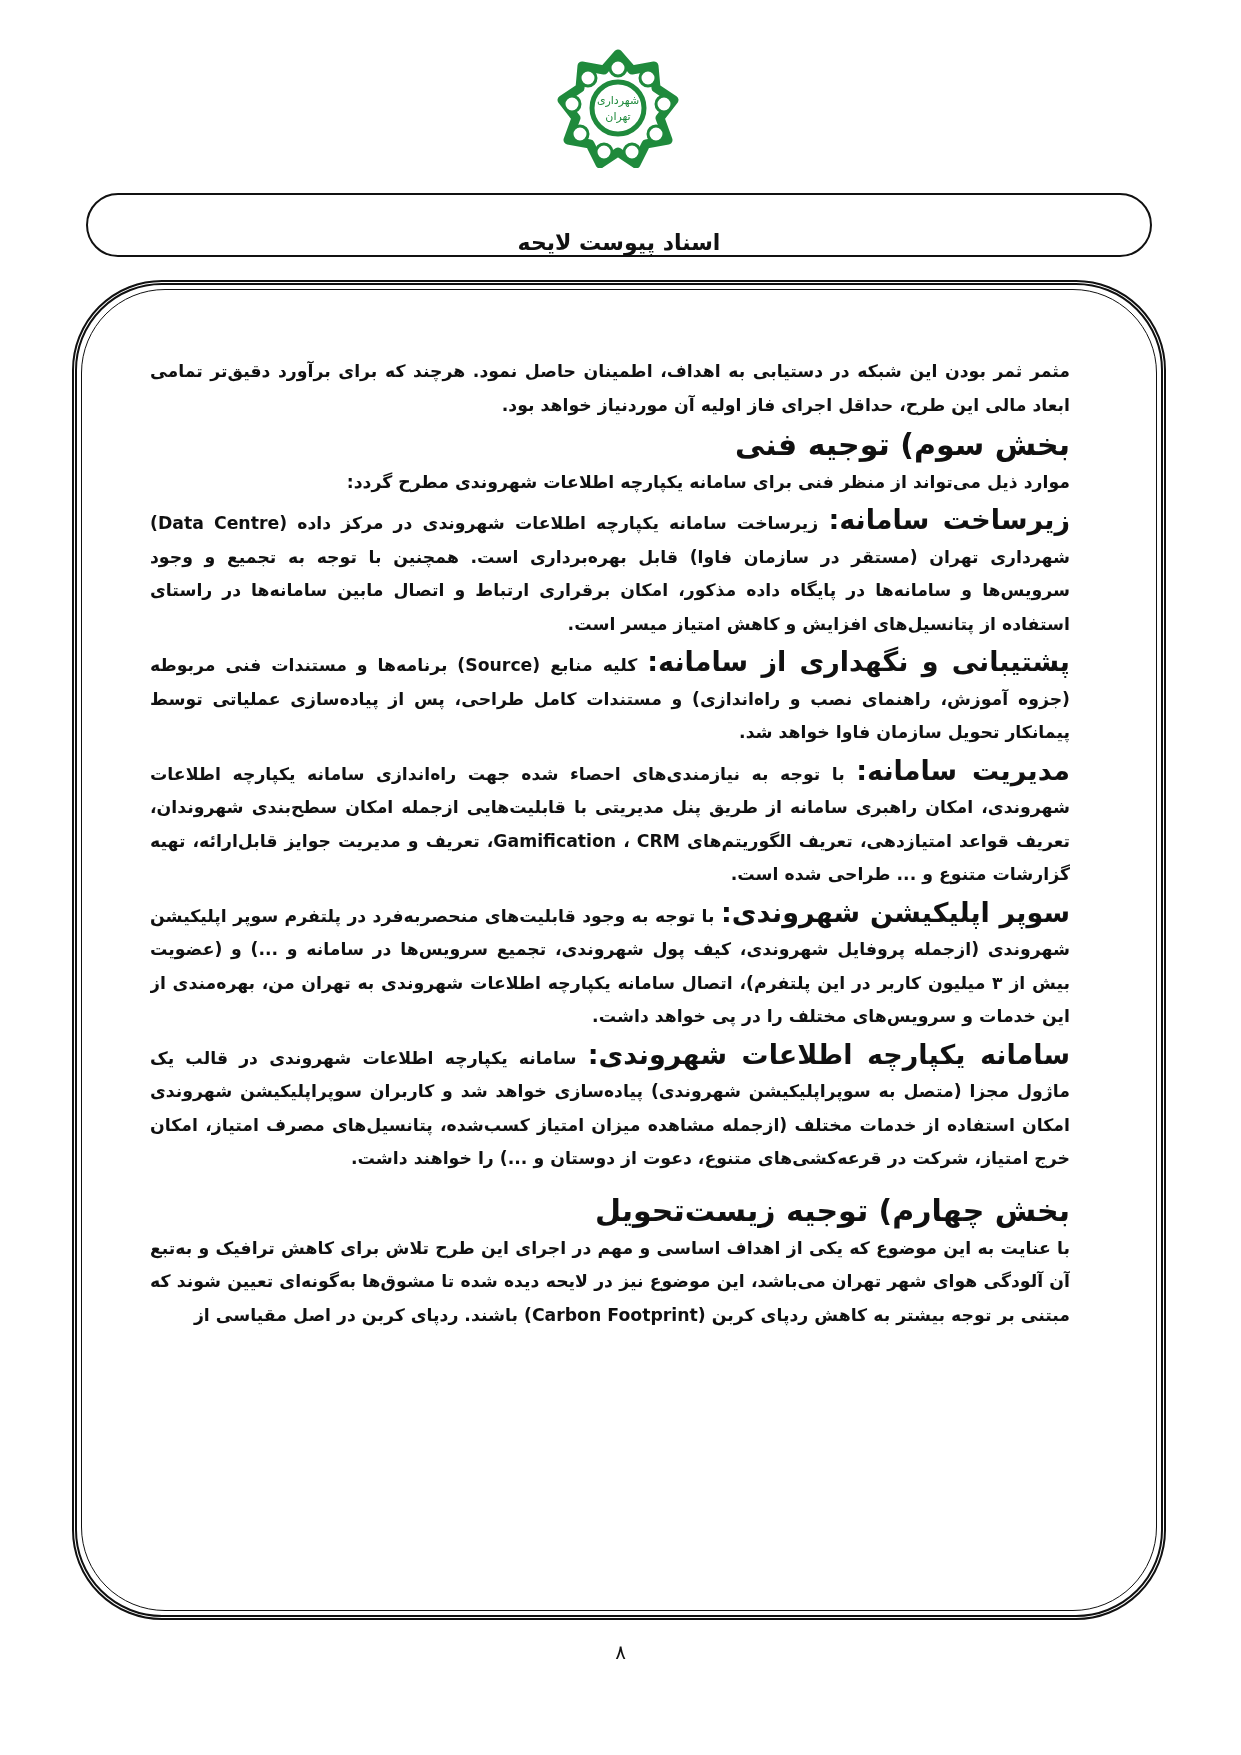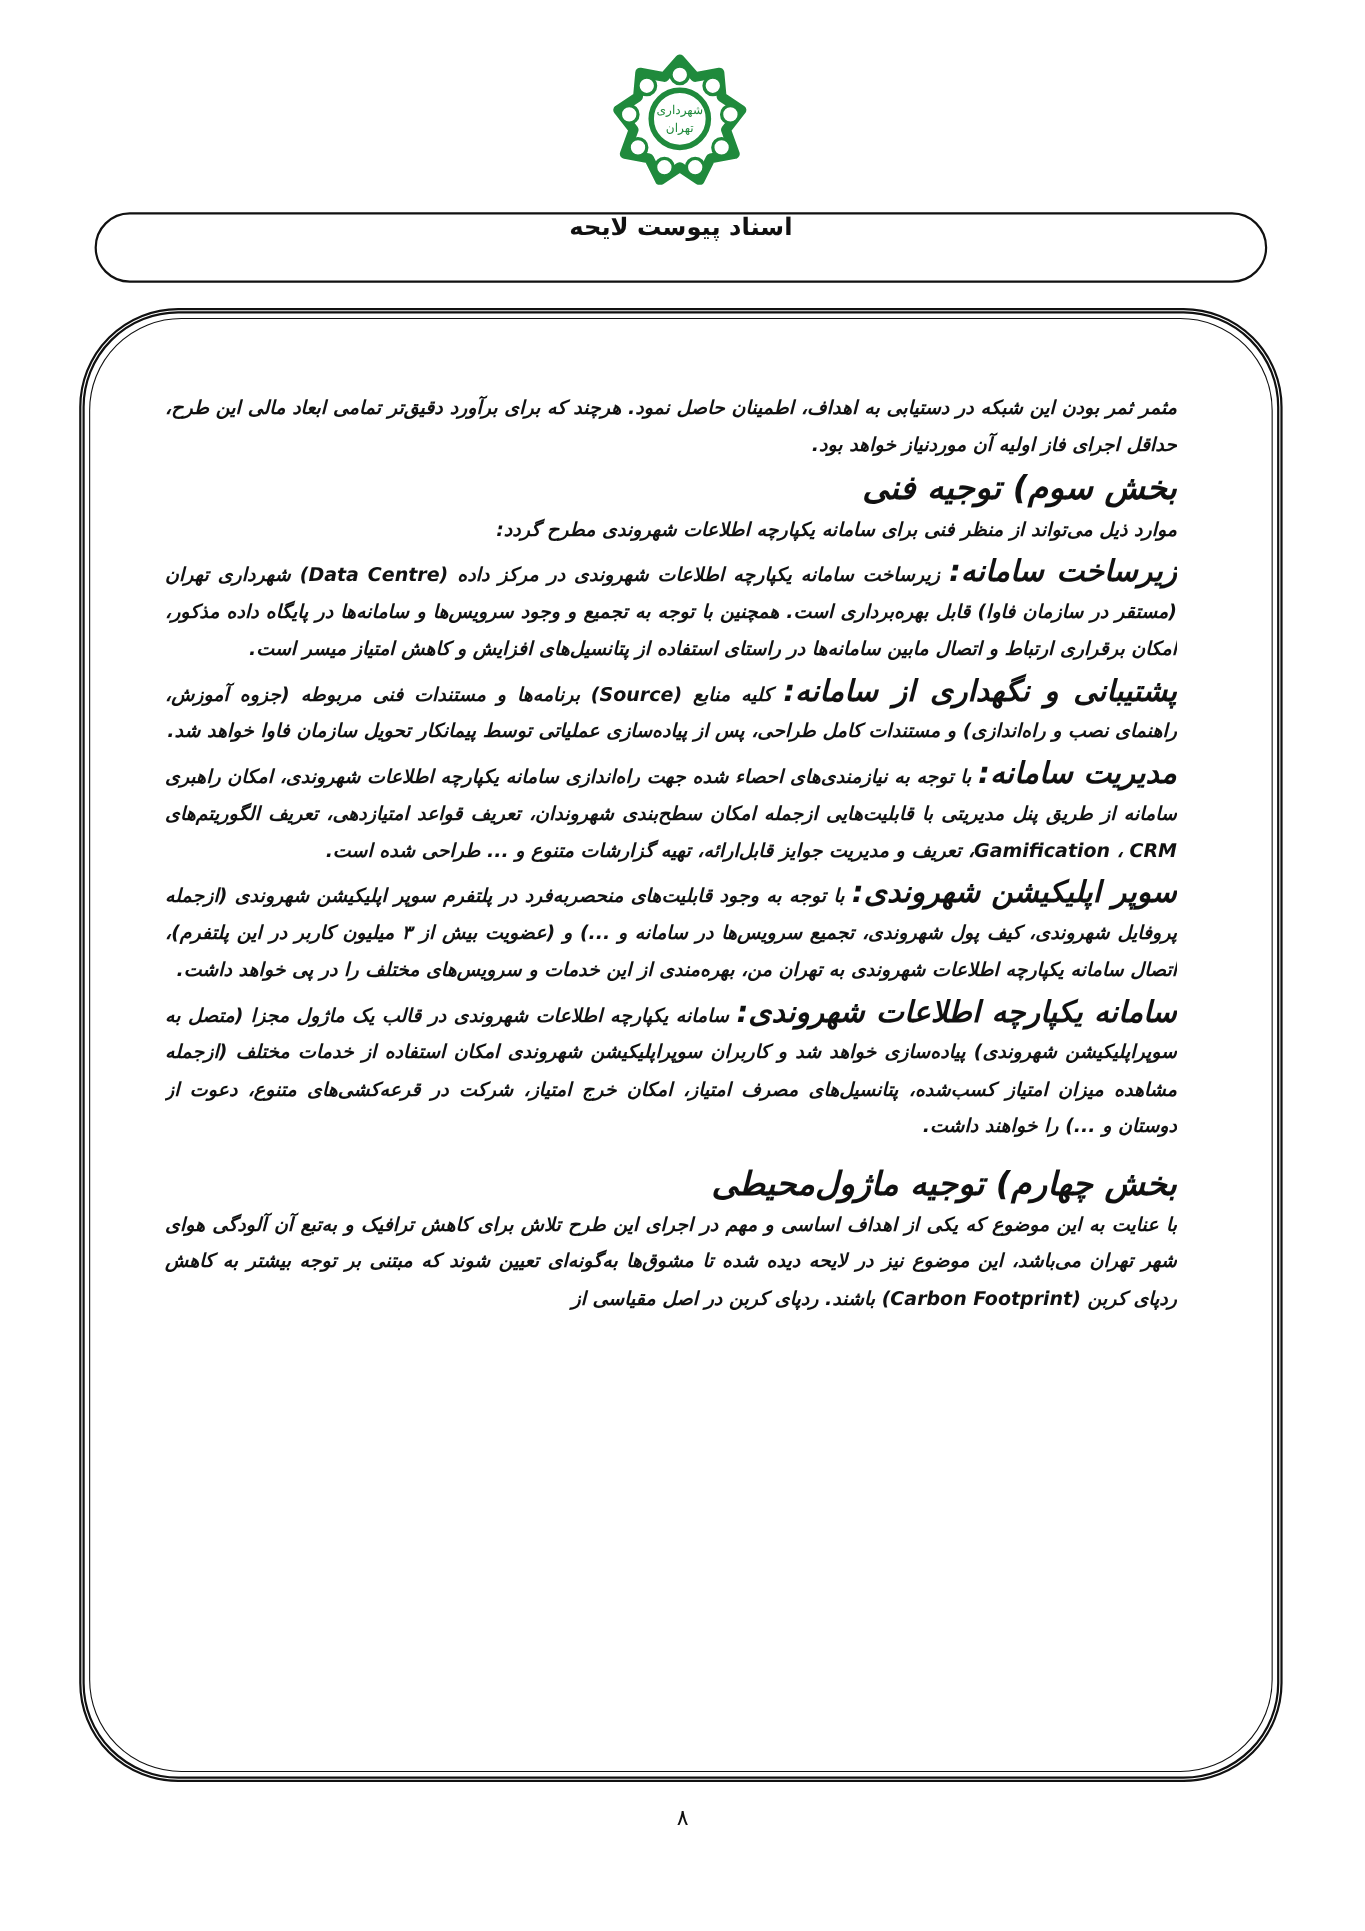--- a/index.html
+++ b/index.html
@@ -6,39 +6,39 @@
   body {
     width: 1241px; height: 1755px; position: relative; overflow: hidden;
     font-family: "DejaVu Sans", sans-serif; color: #111;
   }
   .logo {
     position: absolute; left: 552px; top: 48px; width: 132px; height: 120px;
   }
   .title-box {
     position: absolute; left: 86px; top: 193px; width: 1066px; height: 64px;
     border: 2px solid #111; border-radius: 42px; box-sizing: border-box;
-    display: flex; align-items: flex-start; justify-content: center;
+    display: flex; align-items: flex-end; justify-content: center;
   }
   .title-box span {
     font-family: "DejaVu Sans", sans-serif; font-weight: bold; font-size: 22px;
     direction: rtl;
   }
   .content-frame {
     position: absolute; left: 72px; top: 280px; width: 1094px; height: 1340px;
     border: 5px double #111; border-radius: 90px; box-sizing: border-box;
   }
   .content-frame::after {
     content: ""; position: absolute; left: 4px; top: 4px; right: 4px; bottom: 4px;
     border: 1px solid #111; border-radius: 84px; pointer-events: none;
   }
   .content {
     position: absolute; left: 150px; top: 355px; width: 920px; height: 1255px;
     direction: rtl; text-align: justify; overflow: hidden;
     font-family: "DejaVu Sans", sans-serif; font-weight: bold;
-    font-size: 17.3px; line-height: 33.5px; font-style: italic;
+    font-size: 17.3px; line-height: 33.5px;
   }
   .content p { margin: 0 0 4px 0; }
   .content .section-title {
     font-size: 30px; line-height: 38px; margin: 2px 0 2px 0;
   }
   .content .intro { line-height: 33px; }
   .content .term { font-size: 27px; }
   .page-number {
     position: absolute; left: 0; width: 1241px; top: 1640px; text-align: center;
     font-family: "DejaVu Sans", sans-serif; font-size: 20px; direction: rtl;
@@ -95,17 +95,17 @@
   </p>
   <p>
     <span class="term">سوپر اپلیکیشن شهروندی:</span>
     <span>با توجه به وجود قابلیت‌های منحصربه‌فرد در پلتفرم سوپر اپلیکیشن شهروندی (ازجمله پروفایل شهروندی، کیف پول شهروندی، تجمیع سرویس‌ها در سامانه و ...) و (عضویت بیش از ۳ میلیون کاربر در این پلتفرم)، اتصال سامانه یکپارچه اطلاعات شهروندی به تهران من، بهره‌مندی از این خدمات و سرویس‌های مختلف را در پی خواهد داشت.</span>
   </p>
   <p style="margin-bottom:16px">
     <span class="term">سامانه یکپارچه اطلاعات شهروندی:</span>
     <span>سامانه یکپارچه اطلاعات شهروندی در قالب یک ماژول مجزا (متصل به سوپراپلیکیشن شهروندی) پیاده‌سازی خواهد شد و کاربران سوپراپلیکیشن شهروندی امکان استفاده از خدمات مختلف (ازجمله مشاهده میزان امتیاز کسب‌شده، پتانسیل‌های مصرف امتیاز، امکان خرج امتیاز، شرکت در قرعه‌کشی‌های متنوع، دعوت از دوستان و ...) را خواهند داشت.</span>
   </p>
 
-  <div class="section-title">بخش چهارم) توجیه ماژول‌محیطی</div>
+  <div class="section-title">بخش چهارم) توجیه زیست‌تحویل</div>
   <p>با عنایت به این موضوع که یکی از اهداف اساسی و مهم در اجرای این طرح تلاش برای کاهش ترافیک و به‌تبع آن آلودگی هوای شهر تهران می‌باشد، این موضوع نیز در لایحه دیده شده تا مشوق‌ها به‌گونه‌ای تعیین شوند که مبتنی بر توجه بیشتر به کاهش ردپای کربن (Carbon Footprint) باشند. ردپای کربن در اصل مقیاسی از</p>
 </div>
 
 <div class="page-number">۸</div>
 
 </body></html>

